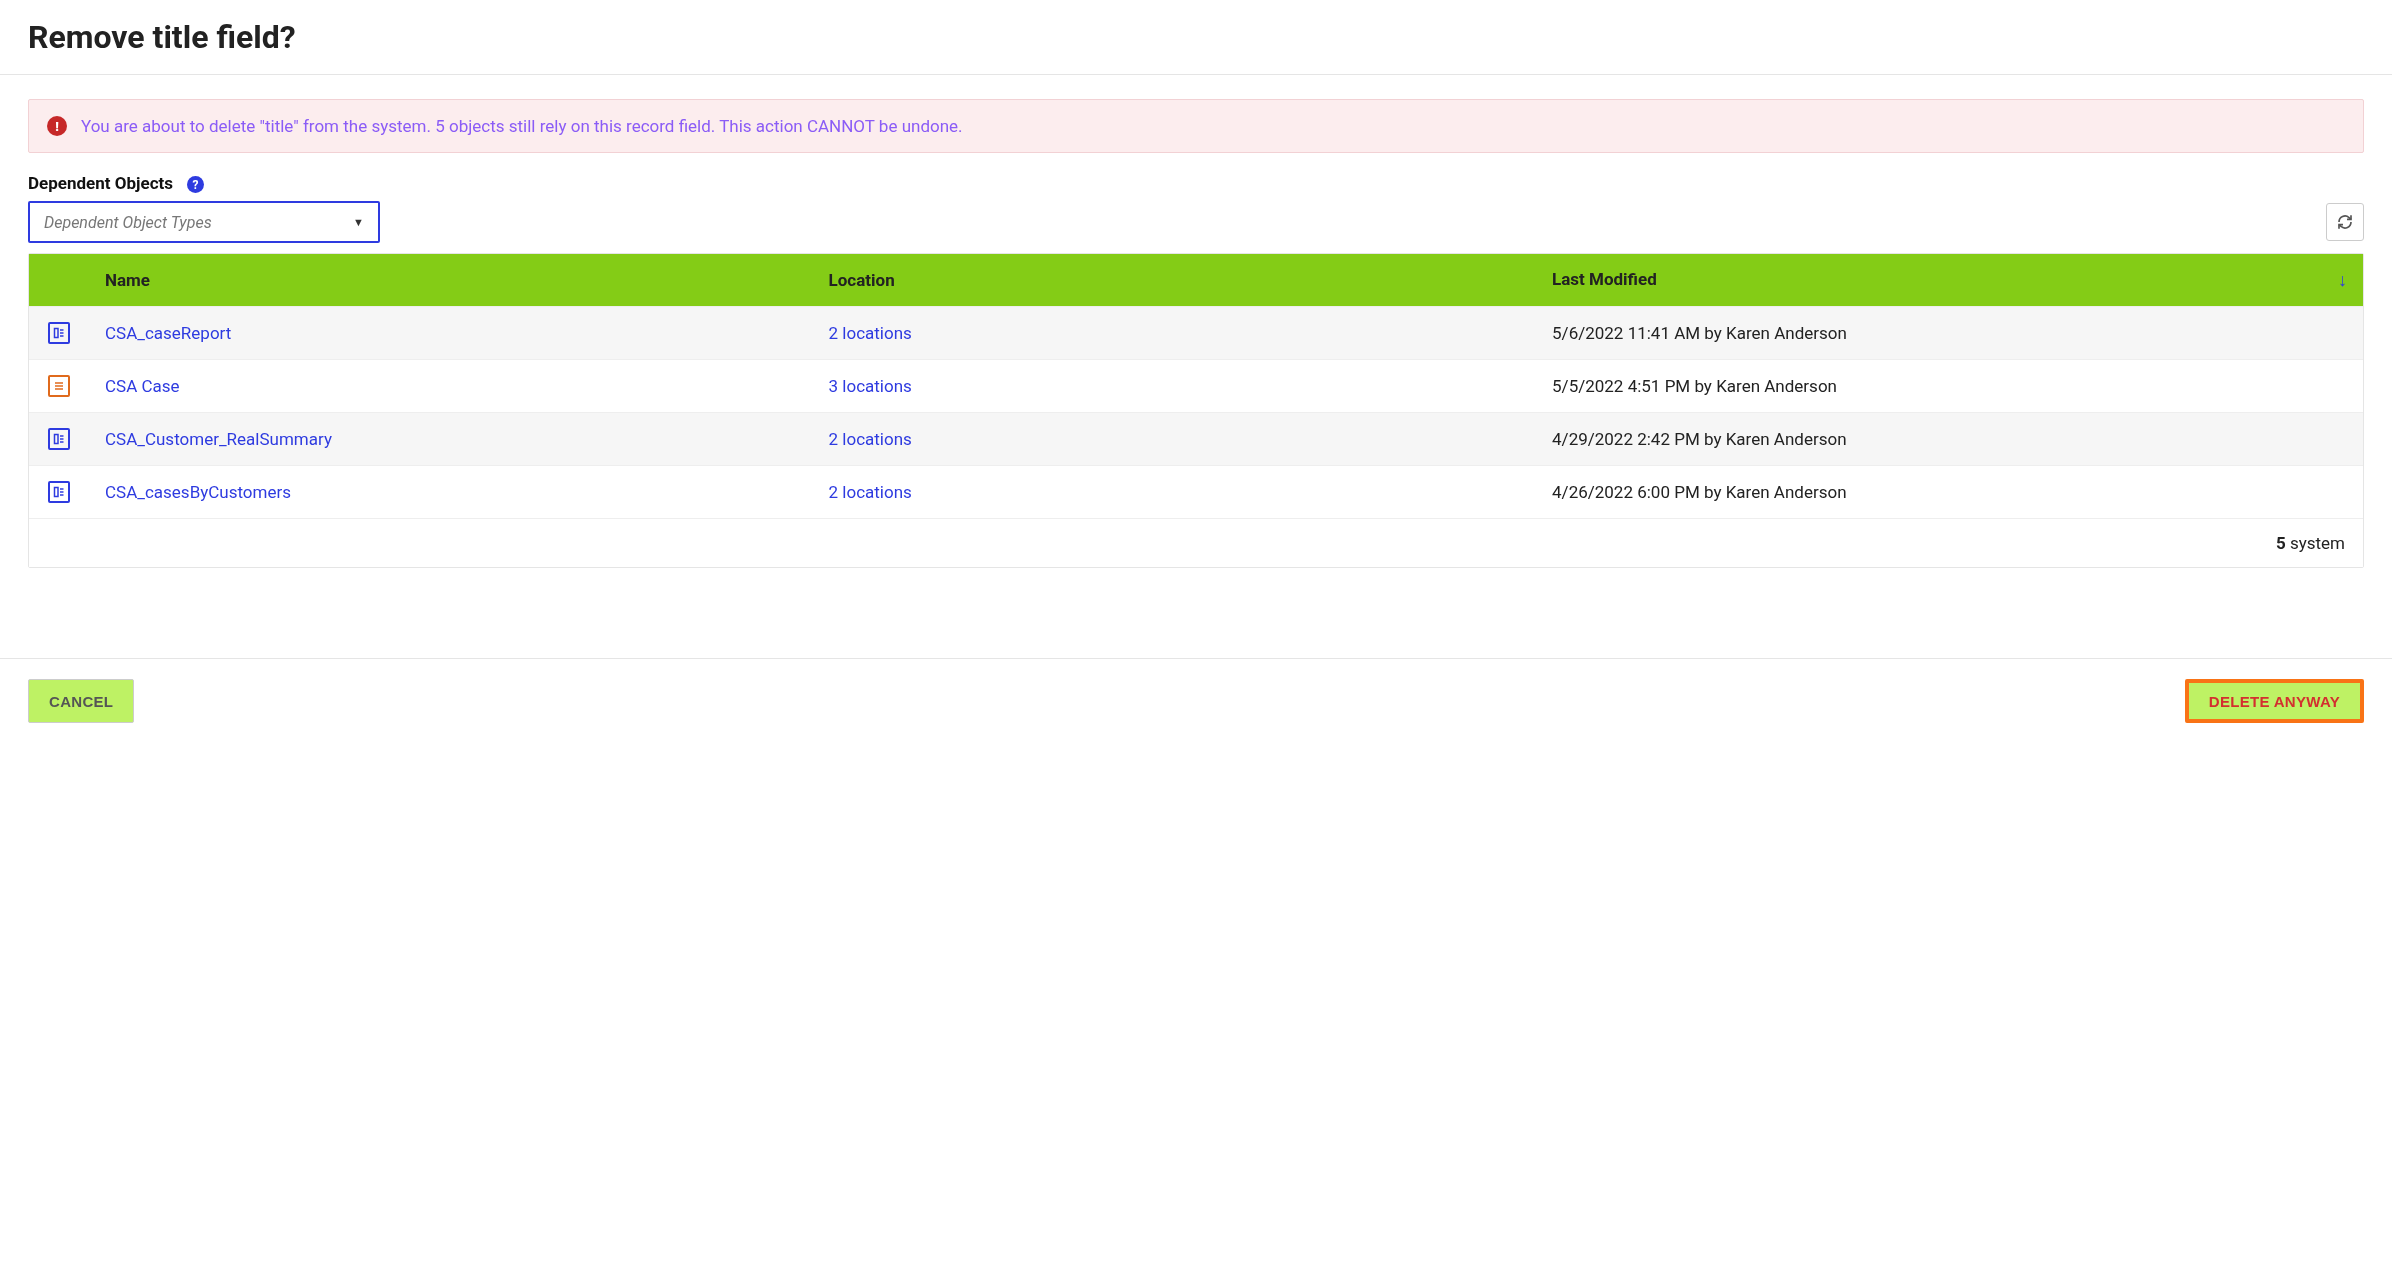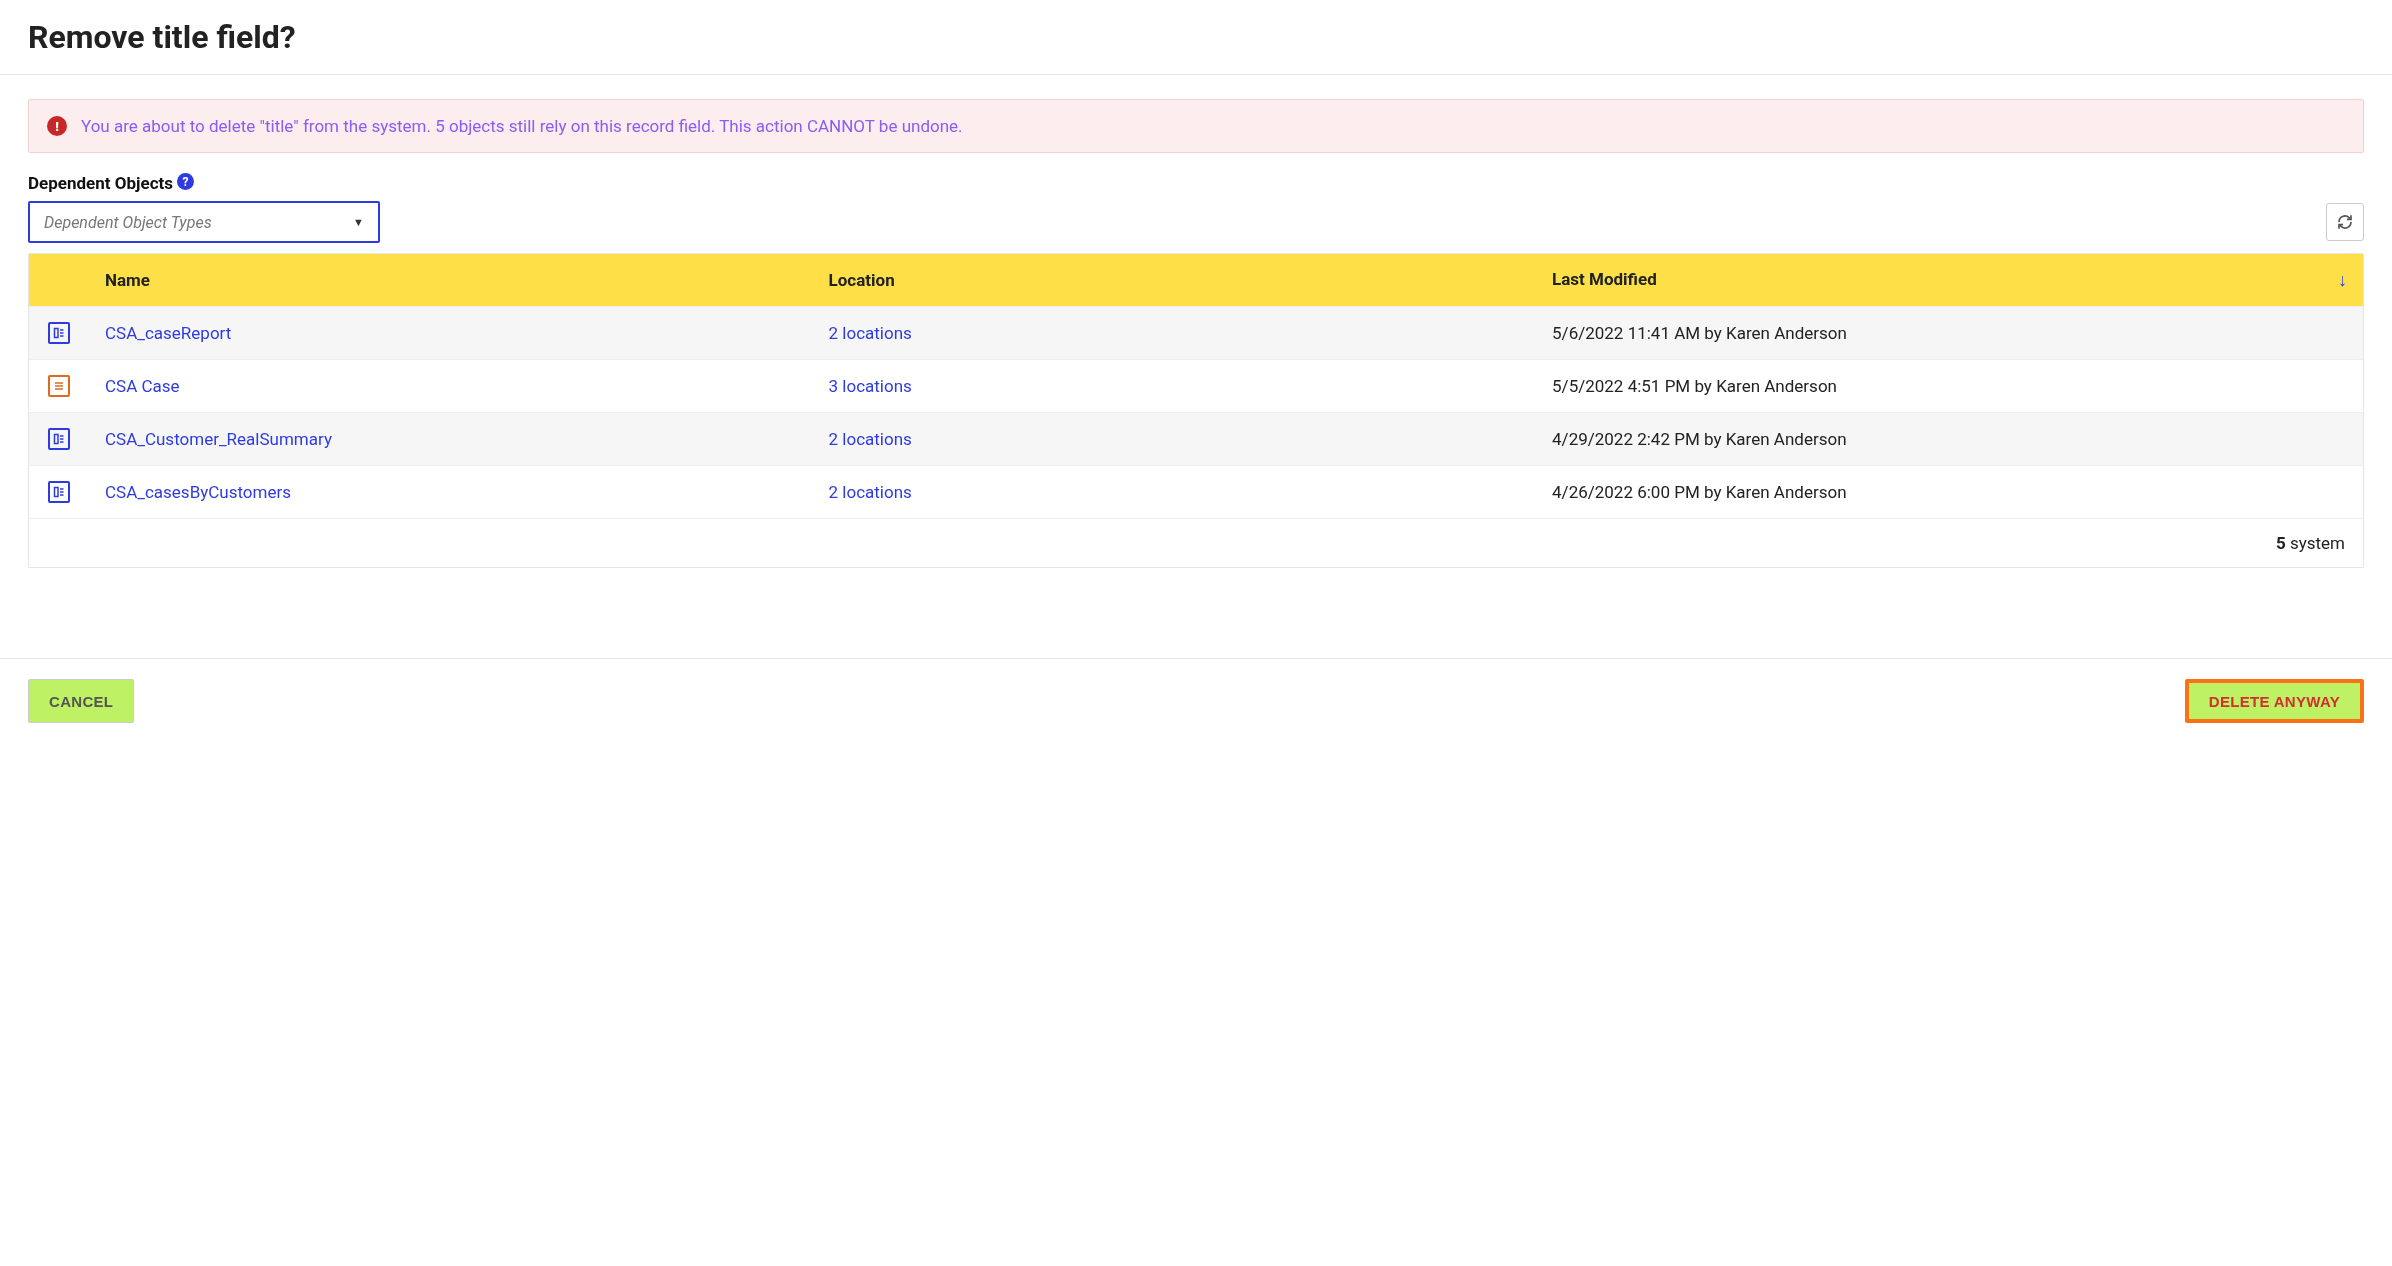--- a/index.html
+++ b/index.html
@@ -46,22 +46,22 @@
     font-weight: 900;
     font-size: 13px;
     flex-shrink: 0;
   }
   .warning-text {
     font-size: 17px;
     color: #8b5cf6;
   }
   .section-label-row {
     display: flex;
-    align-items: flex-start;
-    gap: 4px;
+    align-items: flex-end;
+    gap: 14px;
     margin-bottom: 8px;
   }
   .section-label {
     font-size: 17px;
     font-weight: 700;
     color: #111;
   }
   .help-icon {
     width: 17px;
     height: 17px;
@@ -124,21 +124,21 @@
   }
   th, td {
     text-align: left;
     padding: 15px 16px;
     font-size: 17px;
     border-bottom: 1px solid #eee;
   }
   th {
     font-weight: 700;
     color: #222;
-    background: #fde047;
+    background: #84cc16;
     position: relative;
   }
   .col-icon { width: 60px; }
   .col-name { width: 31%; }
   .col-location { width: 31%; }
   .col-modified { }
   tbody tr:nth-child(odd) { background: #f6f6f6; }
   tbody tr:nth-child(even) { background: #fff; }
   .obj-icon {
     width: 22px;

